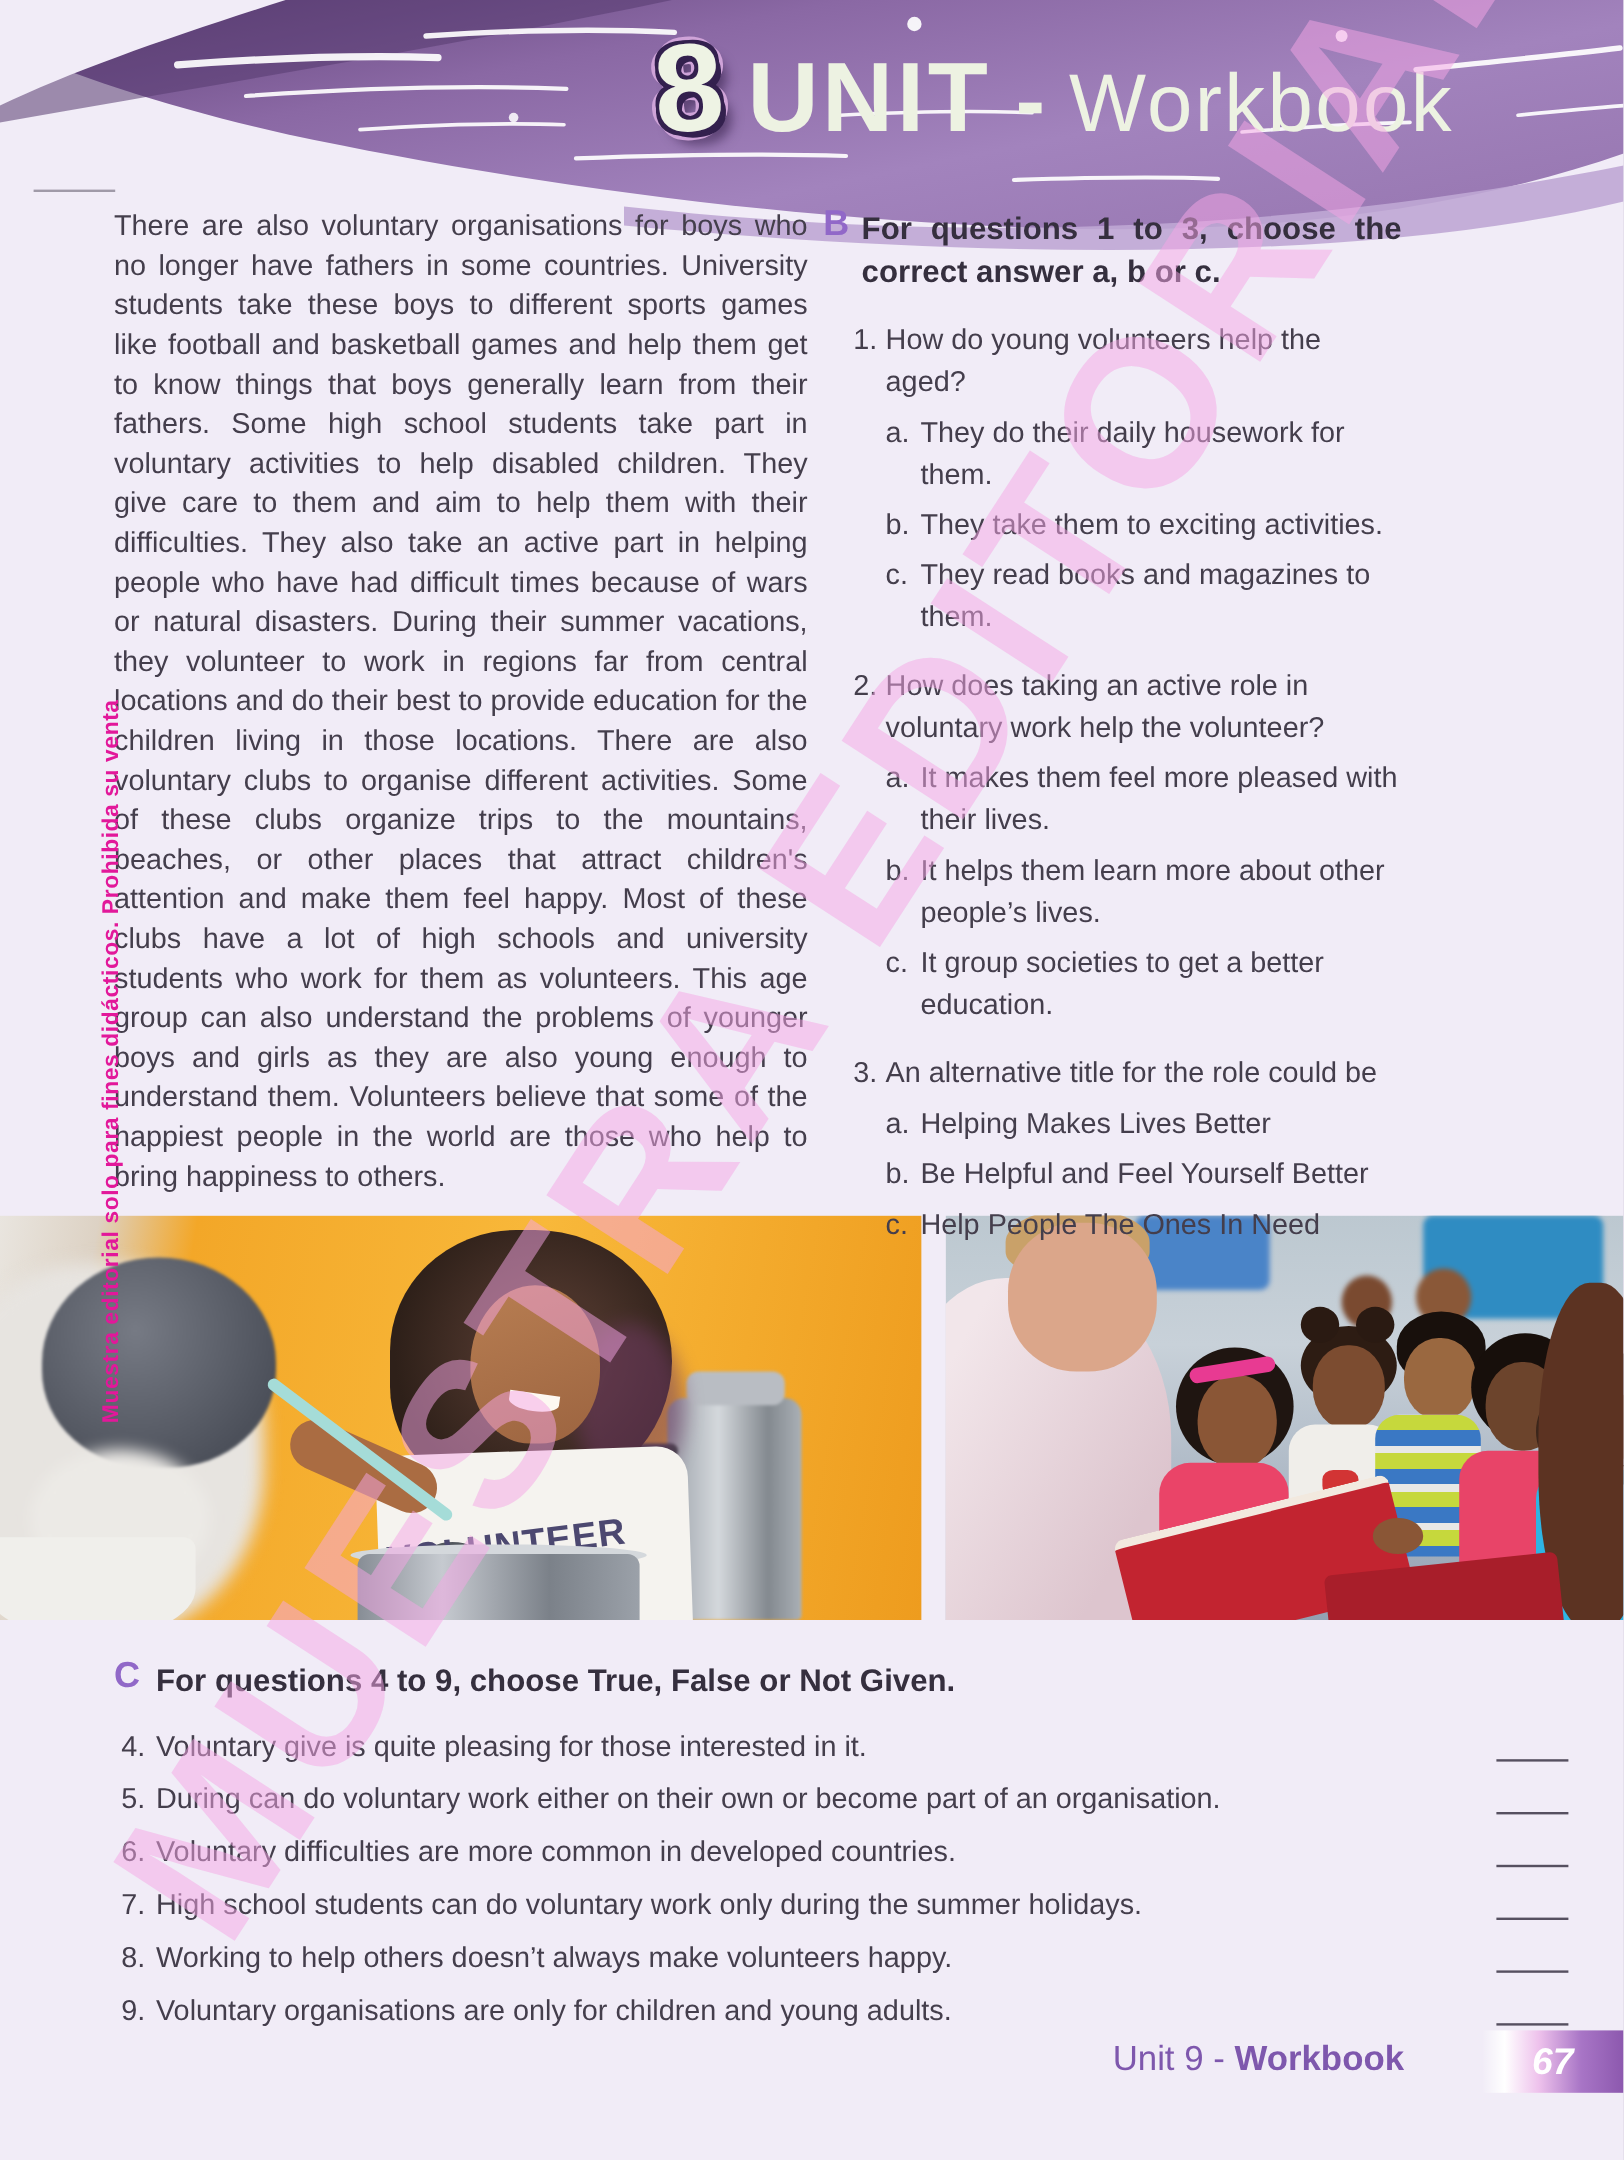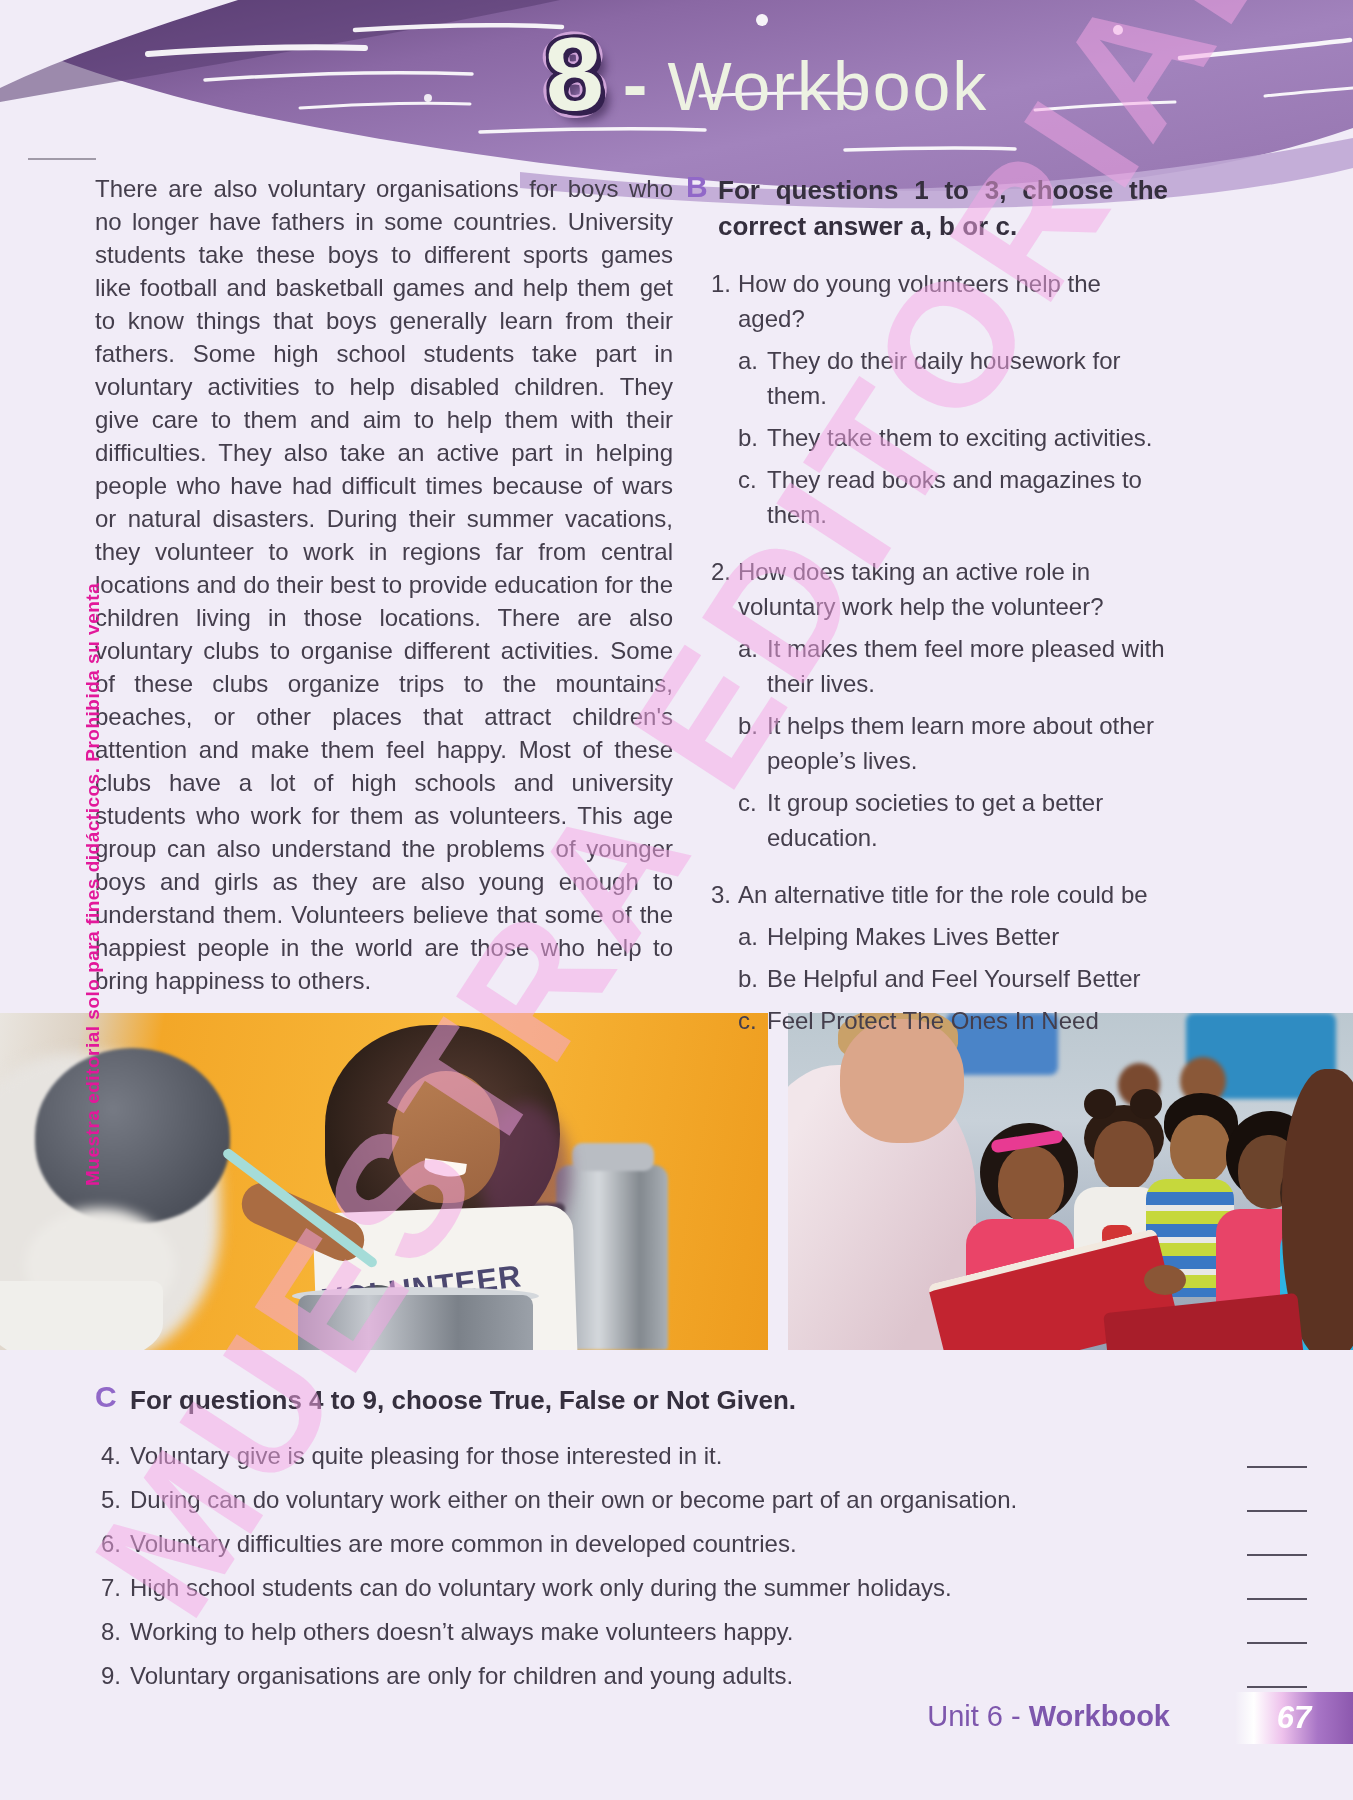--- a/index.html
+++ b/index.html
@@ -182,20 +182,21 @@
       <path d="M1180,58 C 1240,52 1300,46 1350,40" stroke-width="4.5"></path>
       <path d="M1265,96 C 1305,92 1340,89 1353,88" stroke-width="3"></path>
     </g>
     <circle cx="762" cy="20" r="6" fill="#ffffff" opacity="0.92"></circle>
     <circle cx="1118" cy="30" r="5" fill="#ffffff" opacity="0.92"></circle>
     <circle cx="428" cy="98" r="4" fill="#ffffff" opacity="0.85"></circle>
   </svg>
 
   <div class="title-row">
     <span class="unit-number">8</span>
+    <span class="unit-word">UNIT</span>
     <span class="title-dash">-</span>
     <span class="workbook-word">Workbook</span>
   </div>
 
   <div class="cropmark"></div>
 
   <p class="passage">There are also voluntary organisations for boys who no longer have fathers in some countries. University students take these boys to different sports games like football and basketball games and help them get to know things that boys generally learn from their fathers. Some high school students take part in voluntary activities to help disabled children. They give care to them and aim to help them with their difficulties. They also take an active part in helping people who have had difficult times because of wars or natural disasters. During their summer vacations, they volunteer to work in regions far from central locations and do their best to provide education for the children living in those locations. There are also voluntary clubs to organise different activities. Some of these clubs organize trips to the mountains, beaches, or other places that attract children's attention and make them feel happy. Most of these clubs have a lot of high schools and university students who work for them as volunteers. This age group can also understand the problems of younger boys and girls as they are also young enough to understand them. Volunteers believe that some of the happiest people in the world are those who help to bring happiness to others.</p>
 
   <section class="col-right">
     <div class="sec-head">
@@ -243,21 +244,21 @@
       <div class="opt">
         <span class="optletter">a.</span>
         <span>Helping Makes Lives Better</span>
       </div>
       <div class="opt">
         <span class="optletter">b.</span>
         <span>Be Helpful and Feel Yourself Better</span>
       </div>
       <div class="opt">
         <span class="optletter">c.</span>
-        <span>Feel Protect The Ones In Need</span>
+        <span>Help People The Ones In Need</span>
       </div>
     </div>
   </section>
 
   <div class="photo photo-left">
     <div class="pl-bg"></div>
     <div class="pl-blurwrap">
       <div class="pl-person-left"></div>
       <div class="pl-beanie"></div>
       <div class="pl-hair-white"></div>
@@ -350,21 +351,21 @@
       </div>
       <div class="c-row">
         <span class="c-num">9.</span>
         <span>Voluntary organisations are only for children and young adults.</span>
         <span class="answer-blank"></span>
       </div>
     </div>
   </section>
 
   <div class="footer-text">
-    <span>Unit 6 -</span>
+    <span>Unit 9 -</span>
     <b>Workbook</b>
   </div>
   <div class="page-badge">
     <span>67</span>
   </div>
 
   <div class="watermark-big">MUESTRA EDITORIAL</div>
   <div class="side-note">Muestra editorial solo para fines didácticos. Prohibida su venta</div>
 
 </div>

